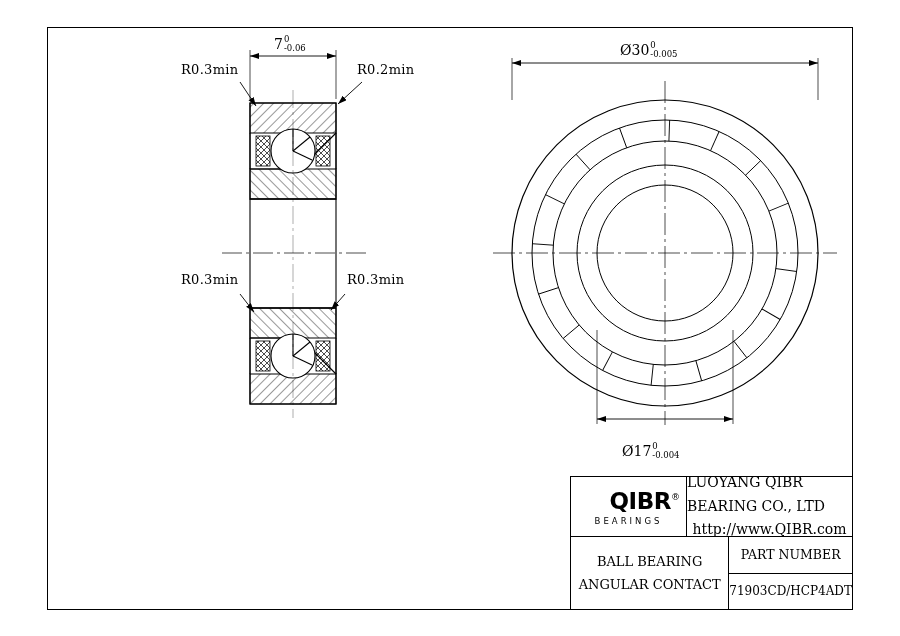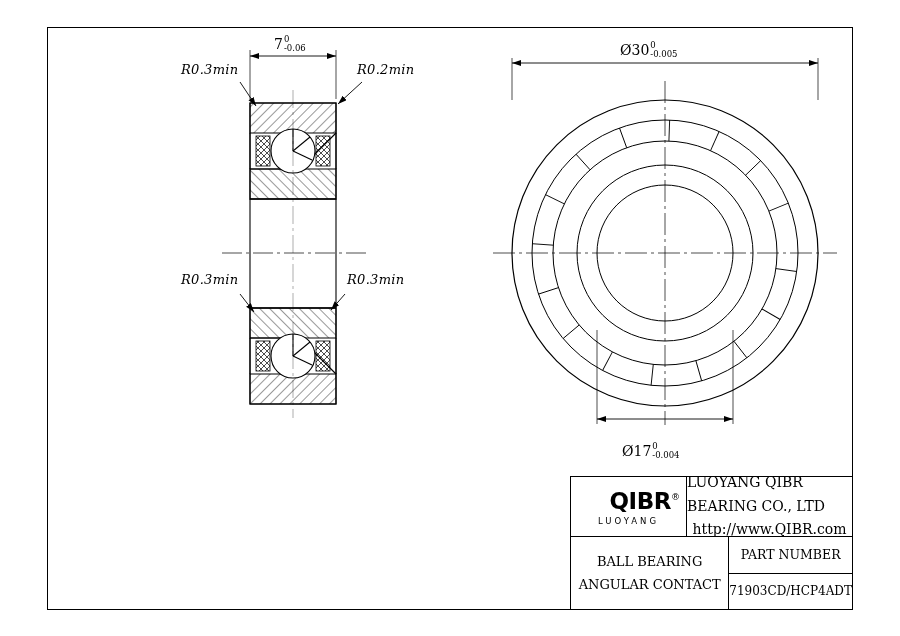--- a/index.html
+++ b/index.html
@@ -34,21 +34,20 @@
     height: 636px;
     overflow: visible;
   }
   .lbl {
     position: absolute;
     font-family: "DejaVu Serif", serif;
     font-size: 13px;
     color: #000;
     white-space: nowrap;
     letter-spacing: 0.3px;
-    font-style: italic;
   }
   .dim {
     position: absolute;
     font-family: "DejaVu Serif", serif;
     font-size: 14px;
     color: #000;
     white-space: nowrap;
   }
   .tolstack {
     display: inline-block;
@@ -298,21 +297,21 @@
   </div>
 
   <div class="dim" style="left:622px; top:443px;">
     <span>Ø</span><span>17</span><span class="tolstack"><span>0</span><span>-0.004</span></span>
   </div>
 
   <div class="titleblock">
     <div class="tb-top">
       <div class="tb-logo">
         <div class="logo-main"><span>QIBR</span><span class="logo-reg">®</span></div>
-        <div class="logo-sub">LUOYANG</div>
+        <div class="logo-sub">BEARINGS</div>
       </div>
       <div class="tb-company">
         <div>LUOYANG QIBR BEARING CO., LTD</div>
         <div>http://www.QIBR.com</div>
       </div>
     </div>
     <div class="tb-bottom">
       <div class="tb-type">
         <div>BALL BEARING</div>
         <div>ANGULAR CONTACT</div>

